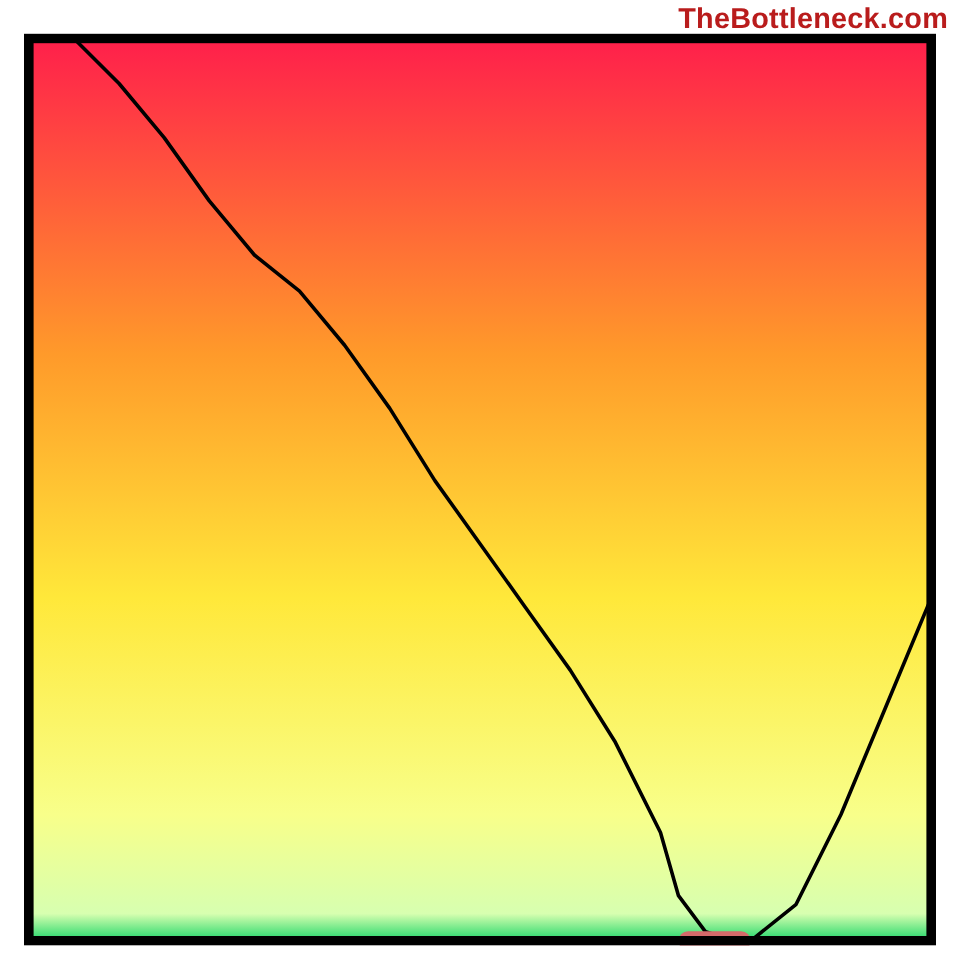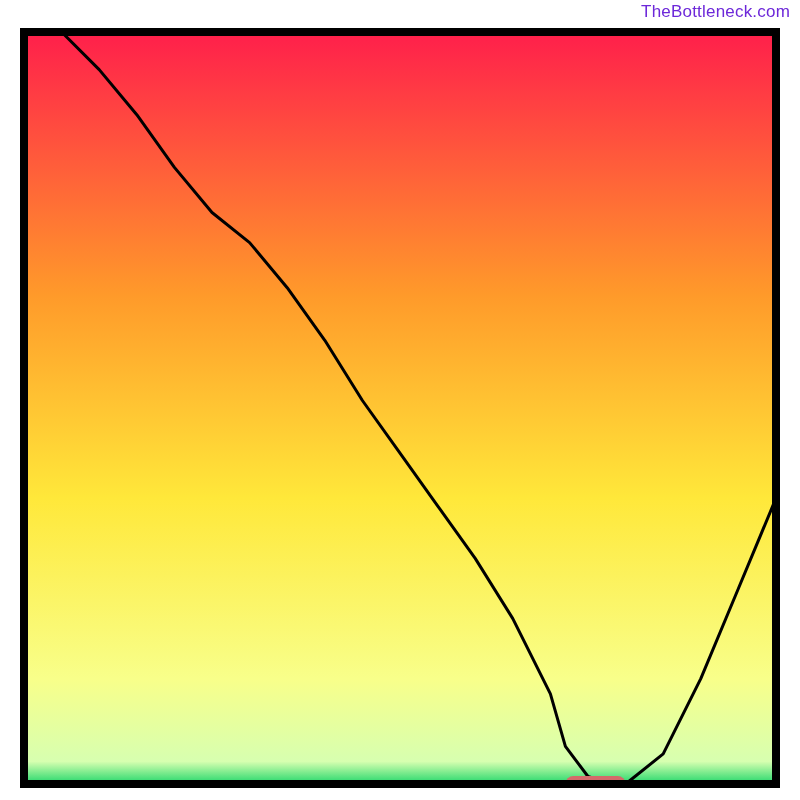--- a/index.html
+++ b/index.html
@@ -12,23 +12,23 @@
   }
   .container {
     position: relative;
     width: 800px;
     height: 800px;
   }
   .watermark {
     position: absolute;
     top: 2px;
     right: 10px;
-    color: #6d28d9;
-    font-size: 17px;
-    font-weight: 400;
+    color: #b91c1c;
+    font-size: 24px;
+    font-weight: 700;
     letter-spacing: 0.2px;
   }
   .plot {
     position: absolute;
     left: 20px;
     top: 28px;
     width: 760px;
     height: 760px;
   }
   svg { display: block; }

